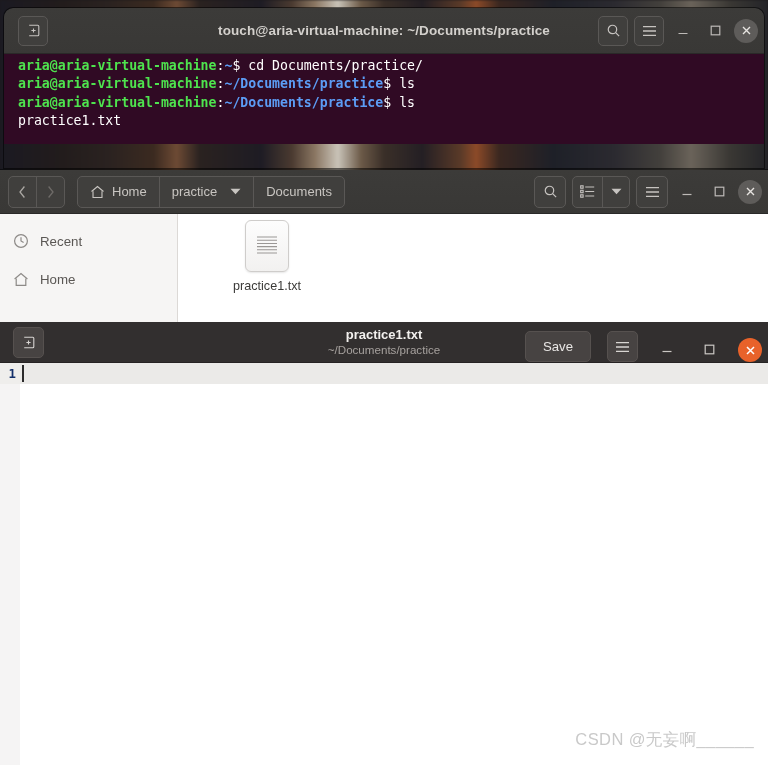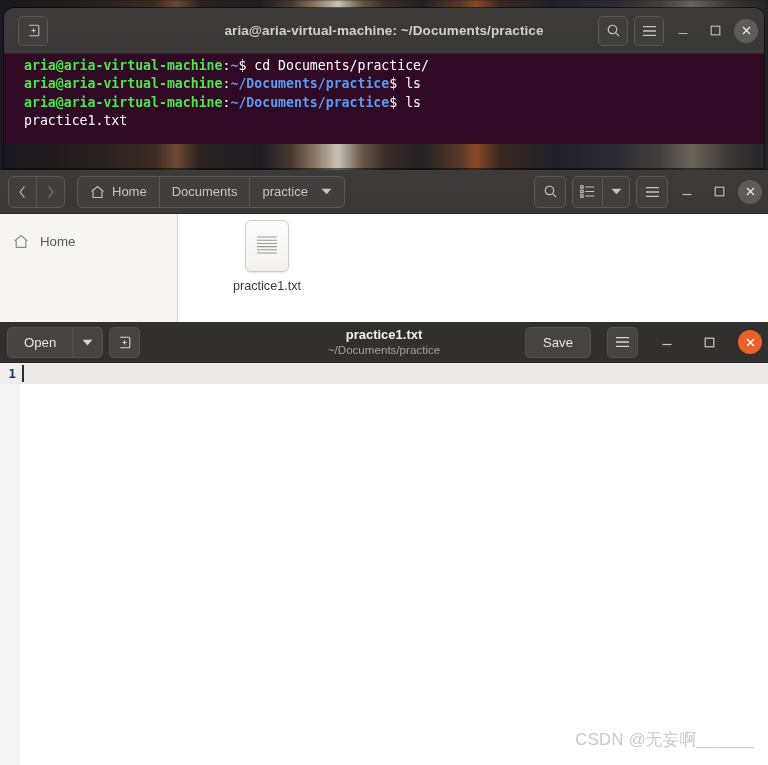--- a/index.html
+++ b/index.html
@@ -96,21 +96,21 @@
     display: flex; align-items: center; justify-content: center;
     border-radius: 50%;
   }
   #term-close {
     background: #5e5c5a;
     width: 24px; height: 24px;
   }
   #terminal .body {
     background: #300a24;
     height: 90px;
-    padding: 3px 6px 0 20px;
+    padding: 3px 6px 0 14px;
     box-sizing: border-box;
     font-family: "DejaVu Sans Mono", "Liberation Mono", monospace;
     font-size: 13.2px;
     line-height: 18.3px;
     color: #ffffff;
     overflow: hidden;
   }
   .t-user { color: #4ee44e; font-weight: bold; }
   .t-colon { color: #ffffff; }
   .t-path { color: #5c9cf5; font-weight: bold; }
@@ -293,21 +293,21 @@
     font-weight: bold;
     color: #f2f0ee;
   }
   #gedit-subtitle {
     font-size: 11.6px;
     color: #a6a19e;
   }
   #gedit-right {
     position: absolute;
     right: 6px; top: 0; bottom: 0;
-    display: flex; align-items: center; gap: 16px;
+    display: flex; align-items: flex-end; gap: 16px;
   }
   #save-btn {
     height: 29px;
     padding: 0 17px;
     border-radius: 5px;
     background: #474342;
     border: 1px solid #56514f;
     display: flex; align-items: center; justify-content: center;
     color: #e8e6e4;
     font-size: 13.2px;
@@ -389,21 +389,21 @@
 <div class="win" id="terminal">
 
   <div class="titlebar">
     <div class="tb-btn term-sq" id="term-newtab">
       <svg class="icon" width="13" height="13" viewBox="0 0 13 13" fill="none" stroke="#c6c3c0" stroke-width="1.1">
         <path d="M2.2 1.2h8.6a1 1 0 0 1 1 1v8.6a1 1 0 0 1-1 1H2.2"></path>
         <path d="M6.5 4.4v4.2M4.4 6.5h4.2"></path>
       </svg>
     </div>
 
-    <div id="term-title">aria@aria-virtual-machine: ~/Documents/practice</div>
+    <div id="term-title">touch@aria-virtual-machine: ~/Documents/practice</div>
 
     <div id="term-right">
       <div class="tb-btn term-sq">
         <svg class="icon" width="15" height="15" viewBox="0 0 16 16" fill="none" stroke="#c6c3c0" stroke-width="1.3">
           <circle cx="6.9" cy="6.9" r="4.5"></circle>
             <path d="M10.3 10.3L14 14"></path>
         </svg>
       </div>
       <div class="tb-btn term-sq">
         <svg class="icon" width="15" height="12" viewBox="0 0 15 12" stroke="#c6c3c0" stroke-width="1.3">
@@ -459,28 +459,28 @@
     </div>
 
     <div class="navgrp" id="crumbs">
       <div id="crumb-home">
         <svg class="icon" width="15" height="14" viewBox="0 0 16 15" fill="none" stroke="#c8c5c1" stroke-width="1.2">
           <path d="M1.6 7L8 1.6 14.4 7"></path>
             <path d="M3.2 6.6v6.8h9.6V6.6"></path>
         </svg>
         <span>Home</span>
       </div>
-      <div>
-        <span>Documents</span>
-      </div>
       <div style="gap:13px;">
         <span>practice</span>
         <svg class="icon" width="11" height="7" viewBox="0 0 11 7" fill="#c8c5c1">
             <path d="M0.5 0.8h10L5.5 6.2z"></path>
           </svg>
+      </div>
+      <div>
+        <span>Documents</span>
       </div>
     </div>
 
     <div id="naut-right">
       <div class="sq-btn">
         <svg class="icon" width="15" height="15" viewBox="0 0 16 16" fill="none" stroke="#c6c3c0" stroke-width="1.3">
           <circle cx="6.9" cy="6.9" r="4.5"></circle>
             <path d="M10.3 10.3L14 14"></path>
         </svg>
       </div>
@@ -520,20 +520,27 @@
         <svg class="icon" width="11" height="11" viewBox="0 0 11 11" stroke="#e7e4e1" stroke-width="1.4">
             <path d="M2 2l7 7M9 2l-7 7"></path>
           </svg>
       </div>
     </div>
   </div>
 
   <div id="naut-body">
     <div id="naut-sidebar">
       <div class="side-item">
+        <svg class="icon" width="16" height="16" viewBox="0 0 16 16" fill="none" stroke="#8d8a87" stroke-width="1.2">
+          <circle cx="8" cy="8" r="6.4"></circle>
+            <path d="M8 4.2V8l2.6 1.6"></path>
+        </svg>
+        <span>Recent</span>
+      </div>
+      <div class="side-item">
         <svg class="icon" width="16" height="15" viewBox="0 0 16 15" fill="none" stroke="#8d8a87" stroke-width="1.2">
           <path d="M1.6 7L8 1.6 14.4 7"></path>
             <path d="M3.2 6.6v6.8h9.6V6.6"></path>
         </svg>
         <span>Home</span>
       </div>
     </div>
 
     <div id="naut-content">
       <div class="file-item">
@@ -544,28 +551,20 @@
         </div>
         <div class="file-label">practice1.txt</div>
       </div>
     </div>
   </div>
 </div>
 
 <div class="win" id="gedit">
 
   <div class="titlebar">
-    <div id="open-group">
-      <div id="open-btn">Open</div>
-      <div id="open-arrow">
-        <svg class="icon" width="11" height="7" viewBox="0 0 11 7" fill="#d8d5d2">
-            <path d="M0.5 0.8h10L5.5 6.2z"></path>
-          </svg>
-      </div>
-    </div>
 
     <div id="gedit-newtab">
       <svg class="icon" width="13" height="13" viewBox="0 0 13 13" fill="none" stroke="#d8d5d2" stroke-width="1.1">
         <path d="M2.2 1.2h8.6a1 1 0 0 1 1 1v8.6a1 1 0 0 1-1 1H2.2"></path>
         <path d="M6.5 4.4v4.2M4.4 6.5h4.2"></path>
       </svg>
     </div>
 
     <div id="gedit-titleblock">
       <div id="gedit-title">practice1.txt</div>

